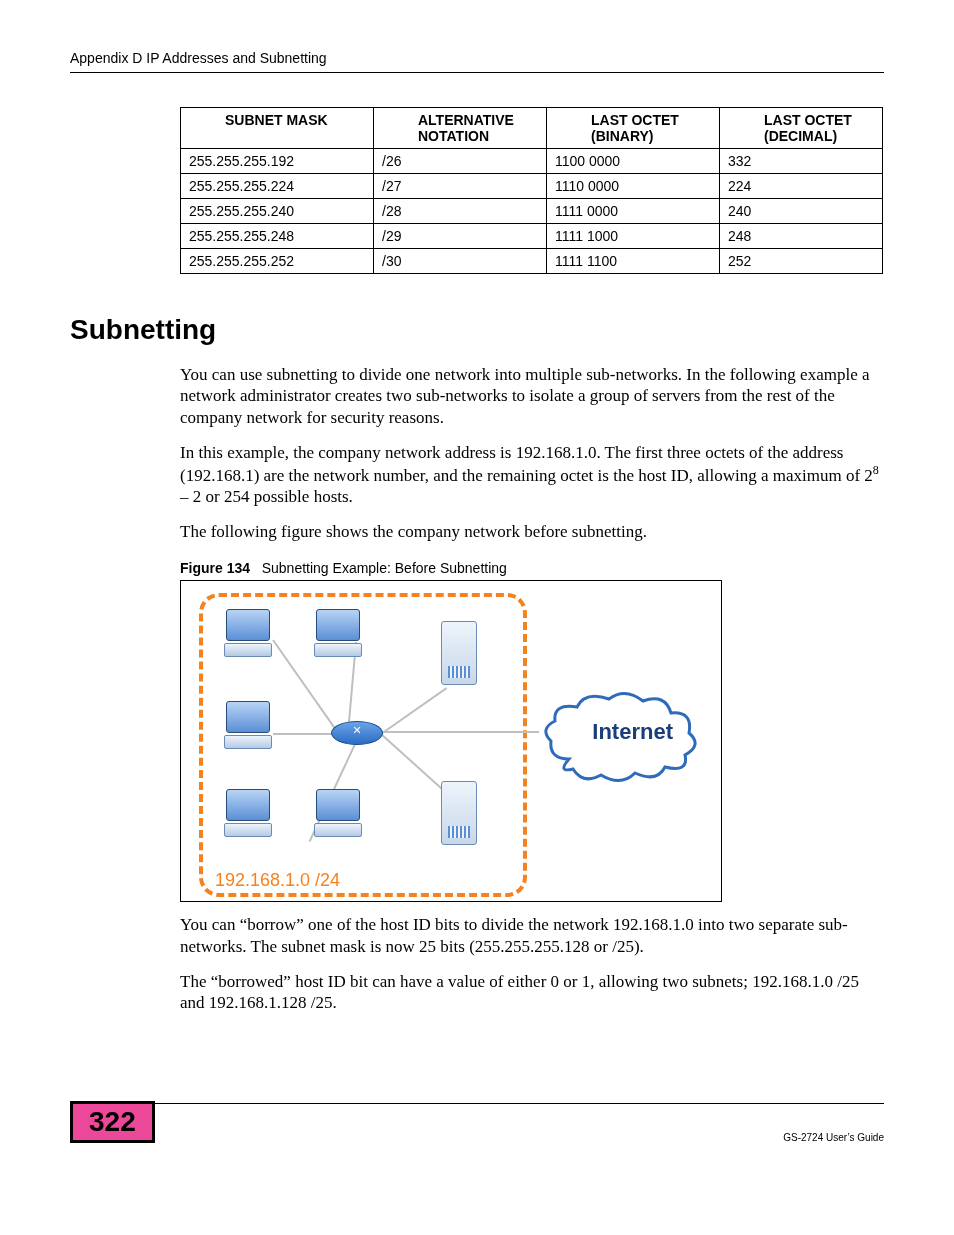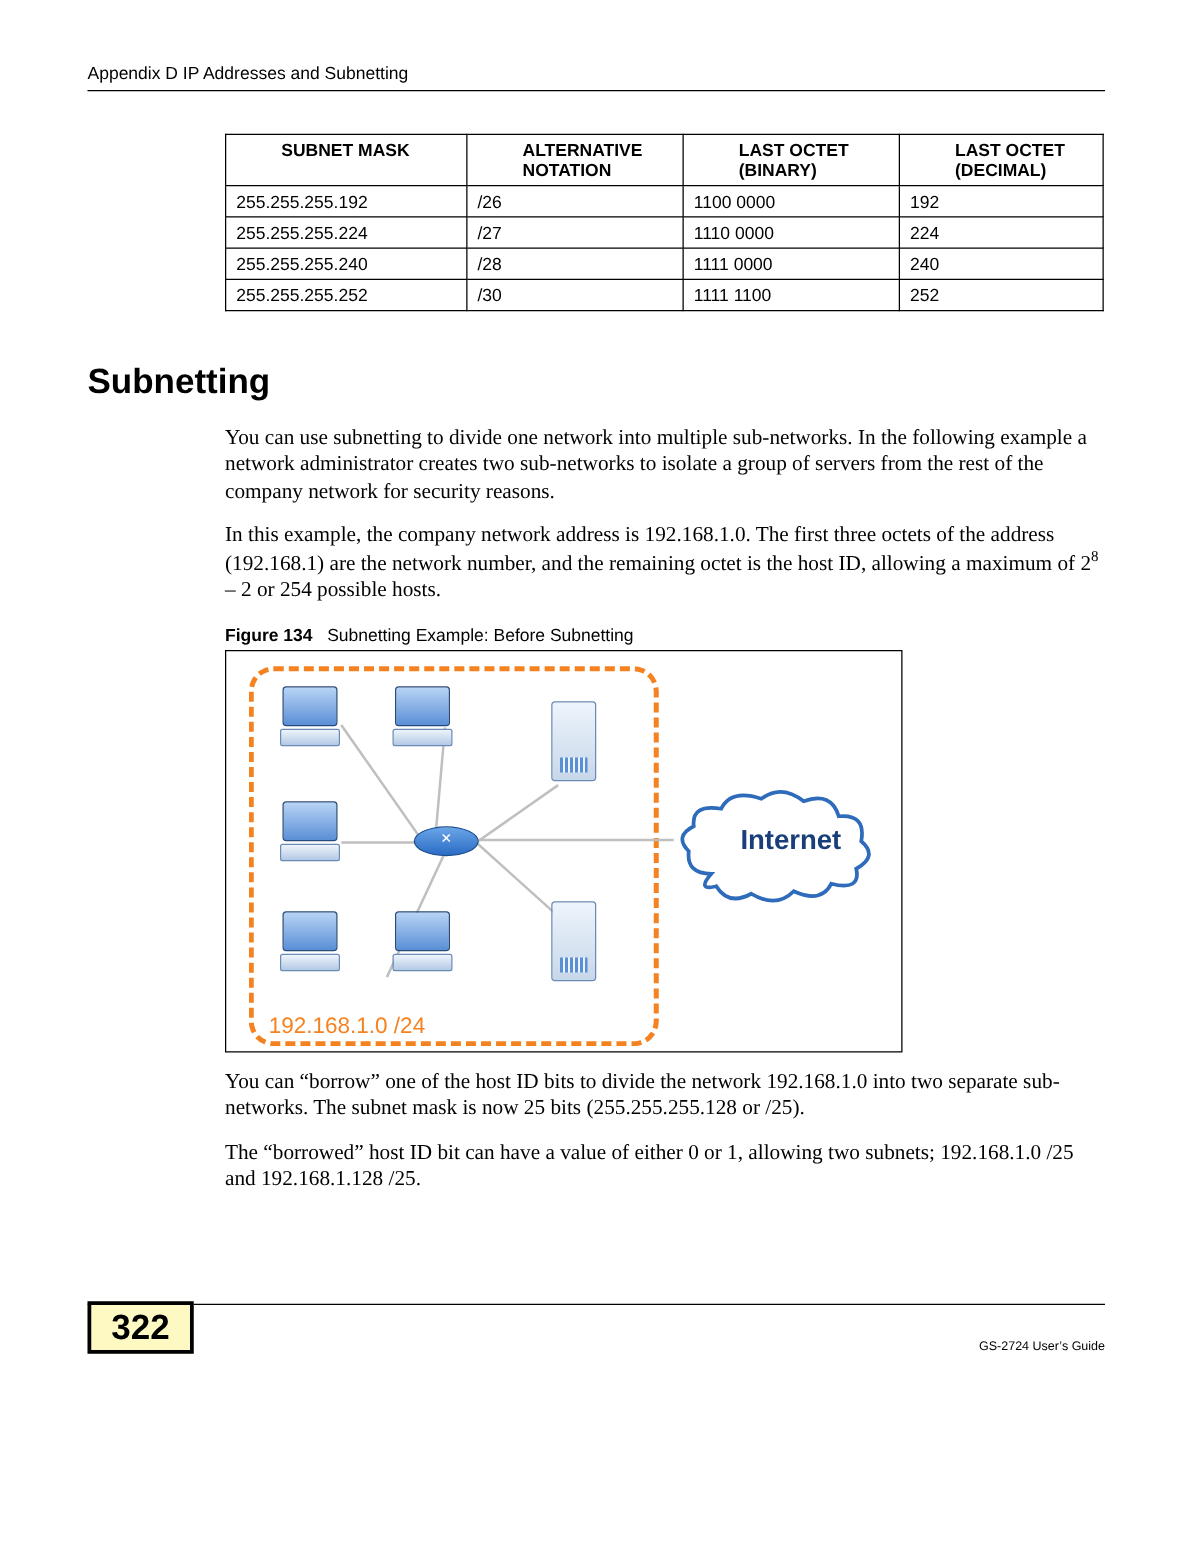--- a/index.html
+++ b/index.html
@@ -181,21 +181,21 @@
     padding-top: 0;
   }
   .page-num-box {
     border: 3px solid #000;
     border-top: 3px solid #000;
     padding: 2px 16px 2px 16px;
     font-family: Arial, Helvetica, sans-serif;
     font-size: 28px;
     font-weight: bold;
     margin-top: -3px;
-    background:#fef9c3;
+    background:#ec4899;
   }
   .guide {
     font-family: Arial, Helvetica, sans-serif;
     font-size: 10px;
     padding-top: 6px;
   }
   .bold { font-weight: bold; }
 </style>
 </head>
 <body>
@@ -212,51 +212,58 @@
           <th class="col1">ALTERNATIVE NOTATION</th>
           <th class="col2">LAST OCTET (BINARY)</th>
           <th class="col3">LAST OCTET (DECIMAL)</th>
         </tr>
       </thead>
       <tbody>
         <tr>
           <td>255.255.255.192</td>
           <td>/26</td>
           <td>1100 0000</td>
-          <td>192</td>
+          <td>332</td>
         </tr>
         <tr>
           <td>255.255.255.224</td>
           <td>/27</td>
           <td>1110 0000</td>
           <td>224</td>
         </tr>
         <tr>
           <td>255.255.255.240</td>
           <td>/28</td>
           <td>1111 0000</td>
           <td>240</td>
+        </tr>
+        <tr>
+          <td>255.255.255.248</td>
+          <td>/29</td>
+          <td>1111 1000</td>
+          <td>248</td>
         </tr>
         <tr>
           <td>255.255.255.252</td>
           <td>/30</td>
           <td>1111 1100</td>
           <td>252</td>
         </tr>
       </tbody>
     </table>
   </div>
 
   <h1 class="section">Subnetting</h1>
 
   <div class="body-block">
     <p>You can use subnetting to divide one network into multiple sub-networks. In the following example a network administrator creates two sub-networks to isolate a group of servers from the rest of the company network for security reasons.</p>
     <p>
       <span>In this example, the company network address is 192.168.1.0. The first three octets of the address (192.168.1) are the network number, and the remaining octet is the host ID, allowing a maximum of 2</span><span class="sup">8</span><span> – 2 or 254 possible hosts.</span>
     </p>
+    <p>The following figure shows the company network before subnetting.</p>
 
     <div class="figure-caption">
       <span class="lbl">Figure 134</span>
       &nbsp;&nbsp;<span>Subnetting Example: Before Subnetting</span>
     </div>
 
     <div class="figure-box">
       <div class="dashed-net"></div>
 
       <div class="line" style="left:92px;top:58px;width:110px;transform:rotate(55deg);"></div>

